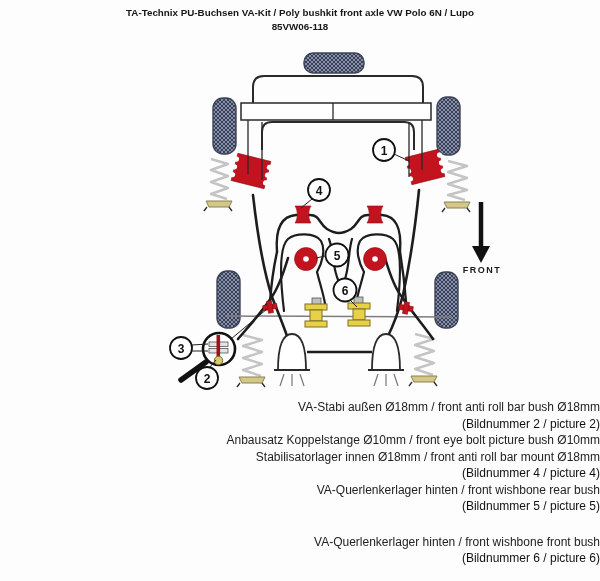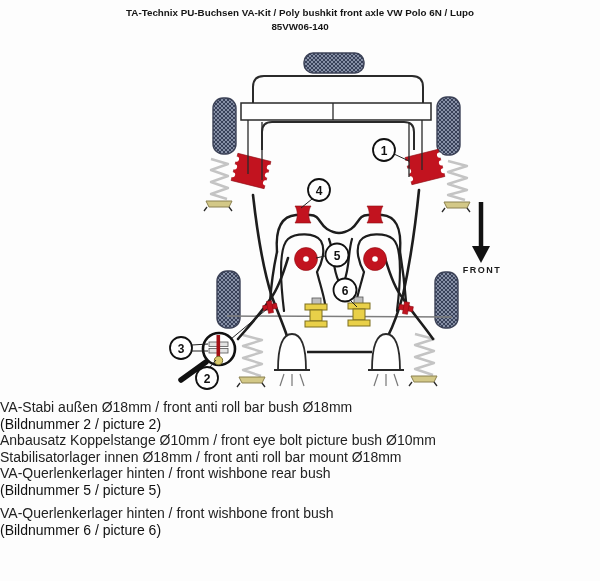--- a/index.html
+++ b/index.html
@@ -16,28 +16,28 @@
     position:absolute;top:6px;left:0;width:600px;
     text-align:center;
     font-weight:bold;
     font-size:9.8px;
     line-height:14px;
     color:#161616;
   }
   .diagram-svg{position:absolute;left:0;top:0;}
   .legend-block{
     position:absolute;top:399px;left:0;width:600px;
-    text-align:left;
-    font-size:14px;
+    text-align:right;
+    font-size:12px;
     line-height:16.5px;
     color:#222;
   }
   .legend-item .desc{font-weight:normal;}
   .legend-item .ref{font-weight:normal;color:#111;}
-  .legend-item.gap-before{margin-top:7px;}
+  .legend-item.gap-before{margin-top:19px;}
   .co-circle{fill:#ffffff;stroke:#111;stroke-width:1.8;}
   .co-num{font-size:12px;font-weight:bold;fill:#111;text-anchor:middle;}
   .leader{stroke:#222;stroke-width:1;fill:none;}
   .frame{stroke:#2a2a2a;stroke-width:2;fill:none;}
   .thin{stroke:#2a2a2a;stroke-width:1.3;fill:none;}
   .arm{stroke:#1d1d1d;stroke-width:2.6;fill:none;stroke-linecap:round;}
   .blob{stroke:#1d1d1d;stroke-width:2.2;fill:none;stroke-linecap:round;}
   .rollbar{stroke:#1d1d1d;stroke-width:2.4;fill:none;stroke-linecap:round;}
   .spring{stroke:var(--spring_gray);stroke-width:2.4;fill:none;stroke-linejoin:round;}
   .spring-base{fill:var(--spring_base_khaki);stroke:#8a8050;stroke-width:1;}
@@ -47,21 +47,21 @@
   .bell{fill:#ffffff;stroke:#2a2a2a;stroke-width:1.8;}
   .front-label{font-size:9px;font-weight:bold;letter-spacing:1.5px;fill:#1a1a1a;text-anchor:middle;}
 </style>
 </head>
 <body>
 
 <div class="page">
 
   <div class="title-block">
     <div>TA-Technix PU-Buchsen VA-Kit / Poly bushkit front axle VW Polo 6N / Lupo</div>
-    <div>85VW06-140</div>
+    <div>85VW06-118</div>
   </div>
 
   <svg class="diagram-svg" width="600" height="581" viewBox="0 0 600 581">
     <defs>
       <pattern id="tirehatch" width="4" height="4" patternUnits="userSpaceOnUse">
         <rect width="4" height="4" fill="var(--tire_fill)"></rect>
         <path d="M0,4 L4,0 M0,0 L4,4" stroke="var(--tire_hatch)" stroke-width="0.9"></path>
       </pattern>
     </defs>
 
@@ -241,20 +241,21 @@
   <div class="legend-block">
     <div class="legend-item">
       <div class="desc">VA-Stabi außen Ø18mm / front anti roll bar bush Ø18mm</div>
       <div class="ref">(Bildnummer 2 / picture 2)</div>
     </div>
     <div class="legend-item">
       <div class="desc">Anbausatz Koppelstange Ø10mm / front eye bolt picture bush Ø10mm</div>
     </div>
     <div class="legend-item">
       <div class="desc">Stabilisatorlager innen Ø18mm / front anti roll bar mount Ø18mm</div>
+      <div class="ref">(Bildnummer 4 / picture 4)</div>
     </div>
     <div class="legend-item">
       <div class="desc">VA-Querlenkerlager hinten / front wishbone rear bush</div>
       <div class="ref">(Bildnummer 5 / picture 5)</div>
     </div>
     <div class="legend-item gap-before">
       <div class="desc">VA-Querlenkerlager hinten / front wishbone front bush</div>
       <div class="ref">(Bildnummer 6 / picture 6)</div>
     </div>
   </div>

